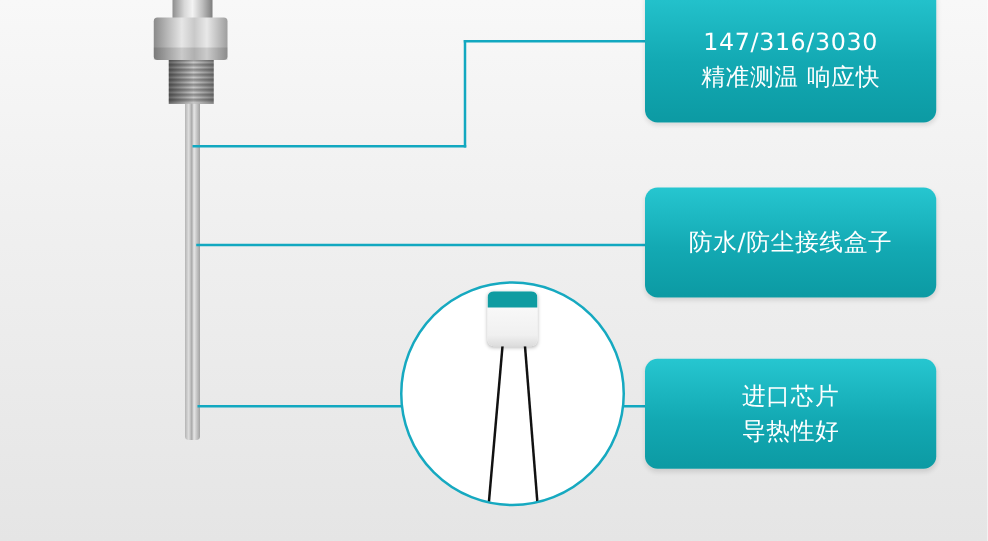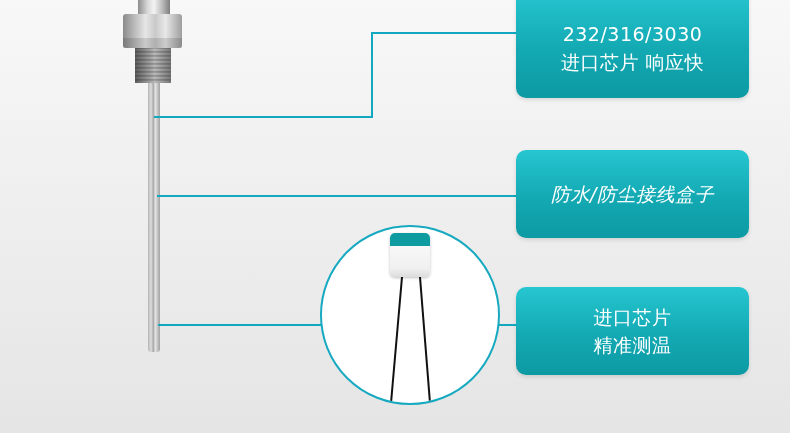--- a/index.html
+++ b/index.html
@@ -54,24 +54,24 @@
   <svg width="180" height="180" style="position:absolute;left:-2px;top:-2px;">
     <line x1="82" y1="52" x2="71" y2="178" stroke="#111" stroke-width="2"></line>
     <line x1="100" y1="52" x2="110" y2="178" stroke="#111" stroke-width="2"></line>
   </svg>
 </div>
 <div class="abs chip">
   <div class="chip-cap"></div>
 </div>
 
 <div class="feature-box" style="top:-10px;height:108px;padding-top:8px;box-sizing:border-box;">
-  <div>232/316/3030</div>
-  <div>进口芯片 响应快</div>
+  <div>147/316/3030</div>
+  <div>精准测温 响应快</div>
 </div>
 
-<div class="feature-box" style="top:150px;height:88px;font-style:italic;">
+<div class="feature-box" style="top:150px;height:88px;">
   <div>防水/防尘接线盒子</div>
 </div>
 
 <div class="feature-box" style="top:287px;height:88px;">
   <div>进口芯片</div>
-  <div>精准测温</div>
+  <div>导热性好</div>
 </div>
 
 </body></html>

